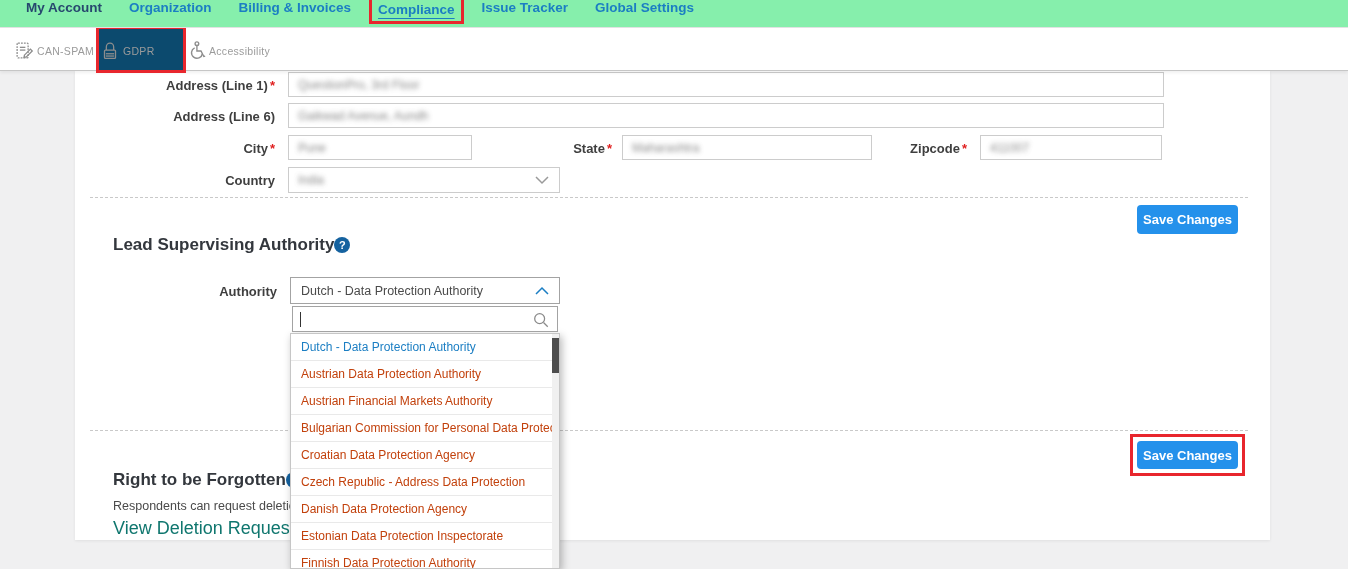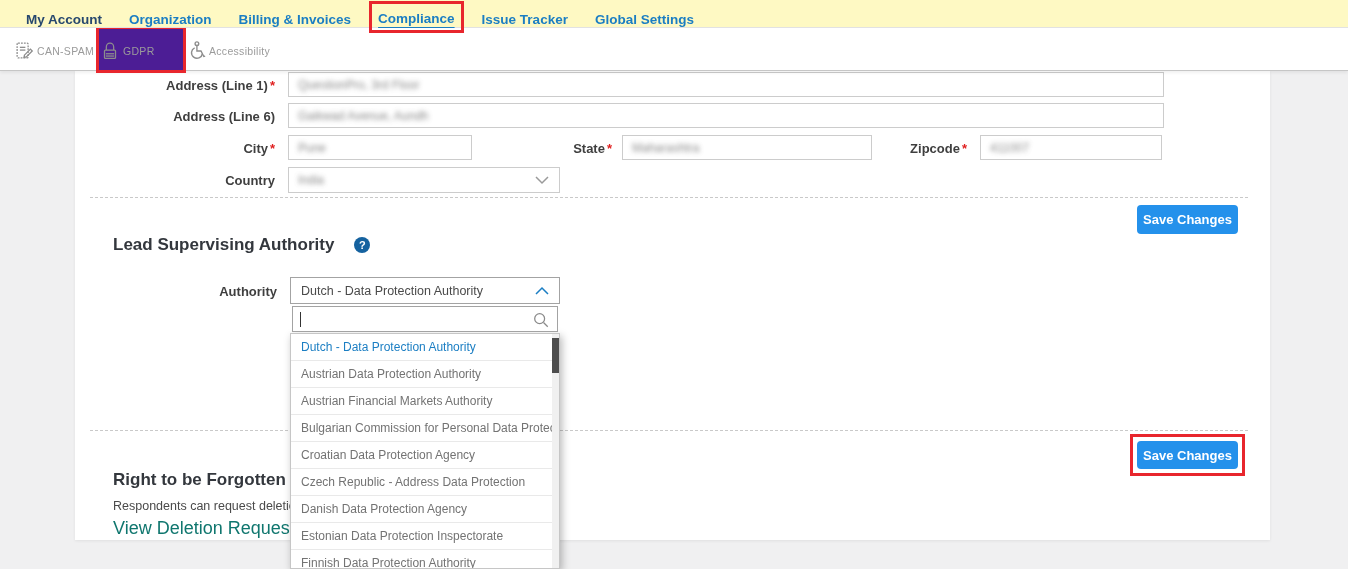--- a/index.html
+++ b/index.html
@@ -1,36 +1,36 @@
 <!DOCTYPE html>
 <html><head>
 <meta charset="utf-8">
 <style>
   * { margin:0; padding:0; box-sizing:border-box; }
   html,body { width:1348px; height:569px; }
   body { font-family:"Liberation Sans", sans-serif; background:#f0f0f1; overflow:hidden; }
   .page { position:relative; width:1348px; height:569px; }
 
   
-  .topnav { position:absolute; left:0; top:0; width:1348px; height:28px; background:#fef9c3;
-            border-bottom:1px solid #e2e2e2; display:flex; align-items:flex-end;
+  .topnav { position:absolute; left:0; top:0; width:1348px; height:28px; background:#86efac;
+            border-bottom:1px solid #e2e2e2; display:flex; align-items:flex-start;
             padding-left:26px; gap:27px; z-index:20; }
   .nav-item { font-size:13.5px; font-weight:700; color:#1b7ec3; text-decoration:none; cursor:pointer; white-space:nowrap; }
   .nav-item.dark { color:#27486e; }
   .nav-wrap { position:relative; display:inline-block; }
   .nav-item.active { text-decoration:underline; text-underline-offset:4px; }
   .redbox { position:absolute; border:3px solid #e8262d; pointer-events:none; z-index:60; }
   .redbox.nav-box { left:-9px; right:-9px; top:-8px; bottom:-6px; }
 
   
   .toolbar { position:absolute; left:0; top:28px; width:1348px; height:43px; background:#fff;
              border-bottom:1px solid #c6c6c6; box-shadow:0 2px 3px rgba(0,0,0,.06); z-index:19; }
   .tb-item { position:absolute; top:0; height:42px; width:84px; display:flex; 
              align-items:center; justify-content:flex-start; padding-top:3px; gap:2px; cursor:pointer; }
-  .tb-item.selected { background:#4c1d95; }
+  .tb-item.selected { background:#0c4a6e; }
   .tb-icon { height:24px; display:flex; align-items:center; justify-content:center; color:#8d8d8d; }
   .tb-label { font-size:10.5px; color:#9b9b9b; letter-spacing:.3px; }
   .redbox.tb-box { left:-3px; right:-3px; top:-2px; bottom:-3px; }
 
   
   .panel { position:absolute; left:75px; top:71px; width:1195px; height:469px; background:#fff;
            box-shadow:0 1px 3px rgba(0,0,0,.07); }
 
   .flabel { position:absolute; font-size:13px; font-weight:700; color:#3f3f3f; text-align:right; }
   .req { color:#e02020; margin-left:2px; font-weight:700; }
@@ -41,37 +41,37 @@
 
   .fselect { cursor:pointer; }
   .sel-chev { position:absolute; right:10px; top:50%; transform:translateY(-50%); display:flex; }
 
   .dashsep { position:absolute; height:0; border-top:1px dashed #c9c9c9; }
 
   .savebtn { position:absolute; width:101px; background:#2491eb; color:#fff; border:none; border-radius:4px;
              font-family:"Liberation Sans",sans-serif; font-size:13px; font-weight:700;
              display:flex; align-items:center; justify-content:center; cursor:pointer; }
 
-  .sechead { position:absolute; display:flex; align-items:center; gap:20px; }
+  .sechead { position:absolute; display:flex; align-items:center; gap:0; }
   .sechead .txt { font-size:17px; font-weight:700; color:#33373d; }
   .help { width:16px; height:16px; border-radius:50%; background:#15629f; color:#fff; font-size:11px;
           font-weight:700; display:flex; align-items:center; justify-content:center; cursor:pointer; }
 
   
   .auth-select { position:absolute; left:290px; top:277px; width:270px; height:27px; background:#fff;
                  border:1px solid #a3a3a3; display:flex; align-items:center; padding-left:10px;
                  font-size:12.5px; color:#4a4a4a; cursor:pointer; z-index:41; }
   .auth-search { position:absolute; left:292px; top:306px; width:266px; height:26px; background:#fff;
                  border:1px solid #a3a3a3; z-index:41; cursor:text; }
   .caret-line { position:absolute; left:7px; top:5px; width:1px; height:15px; background:#333; }
   .search-ico { position:absolute; right:7px; top:4px; color:#8a8a8a; }
   .auth-list { position:absolute; left:290px; top:333px; width:270px; height:236px; background:#fff;
                border:1px solid #c6c6c6; box-shadow:2px 3px 8px rgba(0,0,0,.28); z-index:40; overflow:hidden; }
   .auth-item { height:27px; display:flex; align-items:center; padding-left:10px; font-size:12px;
-               color:#737373; border-bottom:1px solid #e9e9e9; cursor:pointer; white-space:nowrap; }
+               color:#c2410c; border-bottom:1px solid #e9e9e9; cursor:pointer; white-space:nowrap; }
   .auth-item.sel { color:#1b7ec3; }
   .scroll-track { position:absolute; right:0; top:0; width:7px; height:100%; background:#f0f0f0; }
   .scroll-thumb { position:absolute; right:0; top:4px; width:7px; height:35px; background:#4d4d4d; cursor:grab; }
 
   .para { position:absolute; font-size:12.5px; color:#4a4a4a; white-space:nowrap; }
   .link { position:absolute; font-size:18px; color:#0f766e; cursor:pointer; white-space:nowrap; }
 
   .redbox.btn-box { left:1130px; top:434px; width:115px; height:42px; }
 </style>
 </head>

